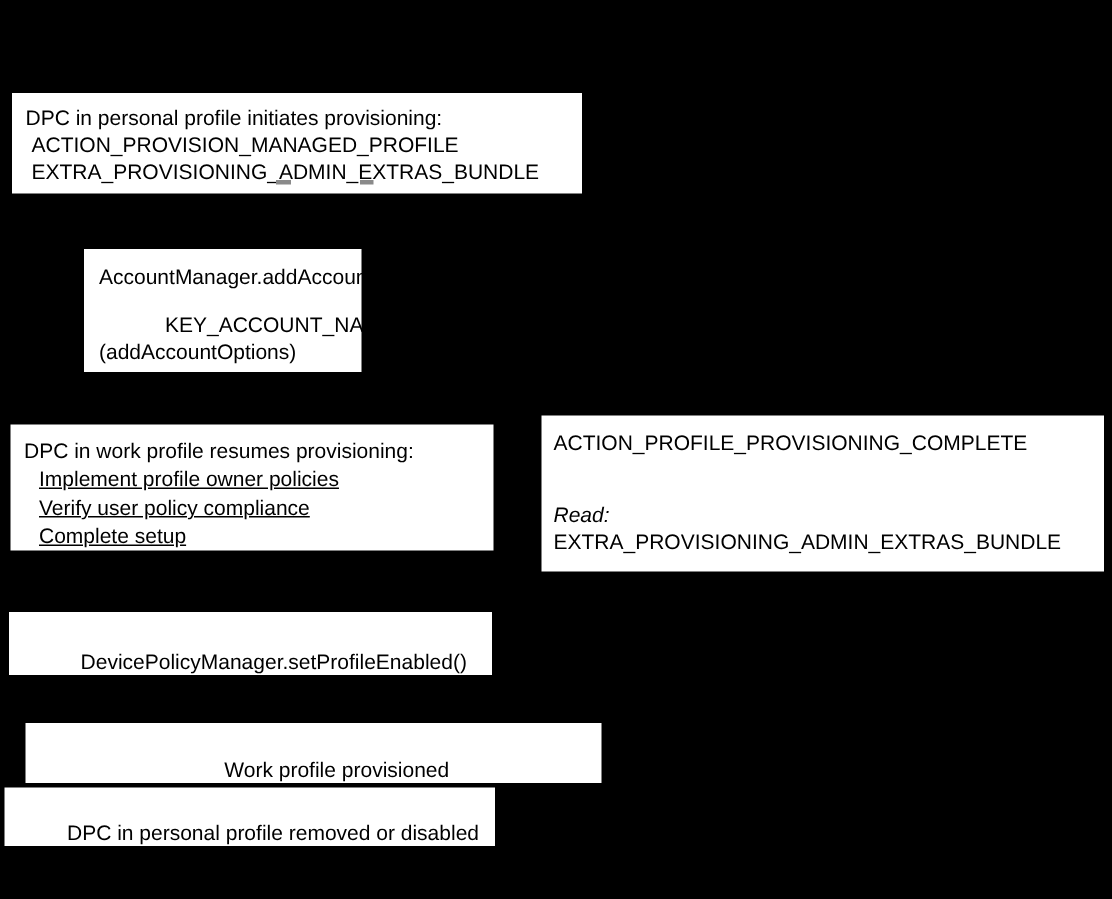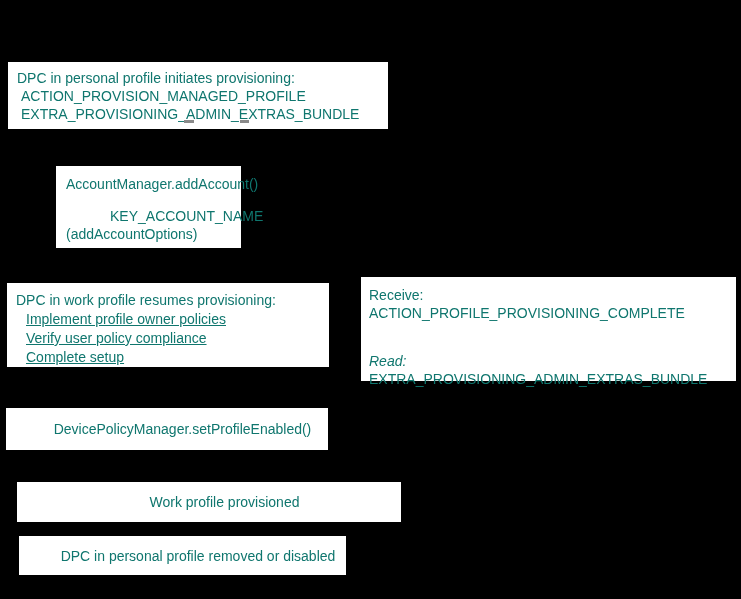--- a/index.html
+++ b/index.html
@@ -9,33 +9,33 @@
   }
   #stage {
     position: relative;
     width: 741px;
     height: 599px;
     background: #000000;
     overflow: hidden;
     font-family: "Liberation Sans", sans-serif;
     font-size: 14px;
     line-height: 18px;
-    color: #0f766e;
+    color: #000000;
   }
   .box {
     position: absolute;
     background: #ffffff;
     box-sizing: border-box;
   }
   .box .line {
     white-space: nowrap;
   }
   .centered {
     display: flex;
-    align-items: center;
+    align-items: flex-end;
     justify-content: center;
     text-align: center;
     padding-left: 31px;
   }
   
   #box-initiate { left: 8px; top: 62px; width: 380px; height: 67px; padding: 7px 4px 6px 9px; }
   #box-initiate .line.param { padding-left: 4px; }
   
   #box-add-account { left: 56px; top: 166px; width: 185px; height: 82px; padding: 9px 4px 4px 10px; }
   #box-add-account .line.after-gap { margin-top: 14px; margin-left: 44px; }
@@ -43,21 +43,21 @@
   #box-resume { left: 7px; top: 283px; width: 322px; height: 84px; padding: 8px 4px 4px 9px; line-height: 19px; }
   #box-resume .line.sub { padding-left: 10px; text-decoration: underline; }
   
   #box-receive { left: 361px; top: 277px; width: 375px; height: 104px; padding: 9px 4px 4px 8px; }
   #box-receive .line.after-gap { margin-top: 30px; font-style: italic; }
   
   #box-enable { left: 6px; top: 408px; width: 322px; height: 42px; }
   
   #box-provisioned { left: 6px; top: 482px; width: 384px; height: 40px; margin-left: 11px; }
   
-  #box-removed { left: 3px; top: 536px; width: 327px; height: 39px; margin-left: 16px; }
+  #box-removed { left: 3px; top: 525px; width: 327px; height: 39px; }
   
   .arrow-stub {
     position: absolute;
     height: 3px;
     background: #8a8a8a;
   }
   #stub-left  { left: 184px; top: 120px; width: 10px; }
   #stub-right { left: 240px; top: 120px; width: 9px; }
 </style>
 </head>
@@ -81,21 +81,20 @@
   </div>
 
   <div class="box" id="box-resume">
     <div class="line">DPC in work profile resumes provisioning:</div>
     <div class="line sub">Implement profile owner policies</div>
     <div class="line sub">Verify user policy compliance</div>
     <div class="line sub">Complete setup</div>
   </div>
 
   <div class="box" id="box-receive">
-    <div class="line">Receive:</div>
     <div class="line">ACTION_PROFILE_PROVISIONING_COMPLETE</div>
     <div class="line after-gap">Read:</div>
     <div class="line">EXTRA_PROVISIONING_ADMIN_EXTRAS_BUNDLE</div>
   </div>
 
   <div class="box centered" id="box-enable">
     <div class="line">DevicePolicyManager.setProfileEnabled()</div>
   </div>
 
   <div class="box centered" id="box-provisioned">

